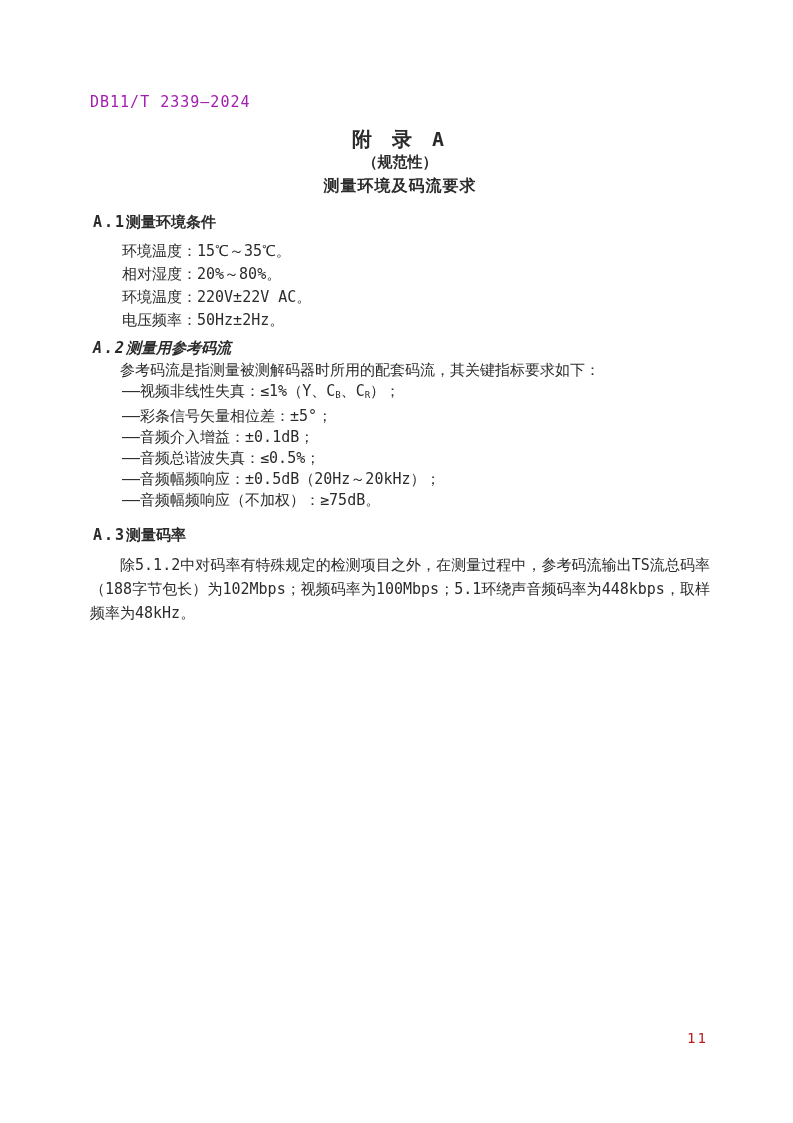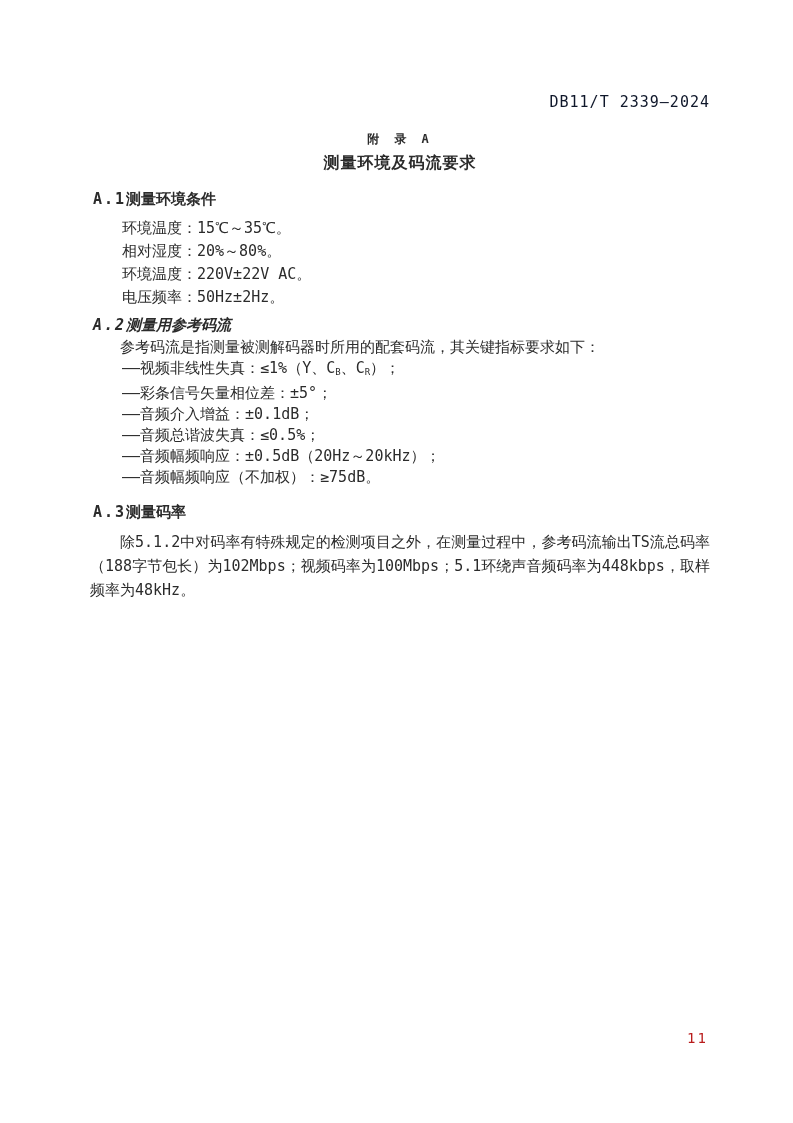--- a/index.html
+++ b/index.html
@@ -11,34 +11,34 @@
     color: #2b2b2b;
     font-family: "DejaVu Sans Mono", "Liberation Serif", serif;
     font-size: 15px;
     overflow: hidden;
     box-sizing: border-box;
     padding-left: 90px;
     padding-right: 83px;
   }
   .doc-header {
     padding-top: 93px;
-    text-align: right;
+    text-align: left;
     font-size: 15px;
     letter-spacing: 1px;
     line-height: 18px;
-    color: #0f172a;
+    color: #a21caf;
   }
   .title-block {
     margin-top: 17px;
     text-align: center;
     line-height: 23px;
   }
   .title-appendix {
     font-weight: bold;
-    font-size: 12px;
+    font-size: 20px;
     letter-spacing: 4px;
     font-family: "DejaVu Sans Mono", sans-serif;
   }
   .title-normative {
     font-weight: bold;
     font-size: 15px;
     font-family: "DejaVu Sans Mono", sans-serif;
   }
   .title-subject {
     font-weight: bold;
@@ -89,20 +89,21 @@
 </style>
 </head>
 <body>
 
 <div class="page">
 
   <div class="doc-header">DB11/T 2339—2024</div>
 
   <div class="title-block">
     <div class="title-appendix">附 录 A</div>
+    <div class="title-normative">（规范性）</div>
     <div class="title-subject">测量环境及码流要求</div>
   </div>
 
   <div class="section sec-a1">
     <div class="sec-heading">
       <span class="sec-num">A.1</span><span class="sec-title">测量环境条件</span>
     </div>
     <div class="cond-lines">
         <div class="cond-line">环境温度：15℃～35℃。</div>
         <div class="cond-line">相对湿度：20%～80%。</div>

